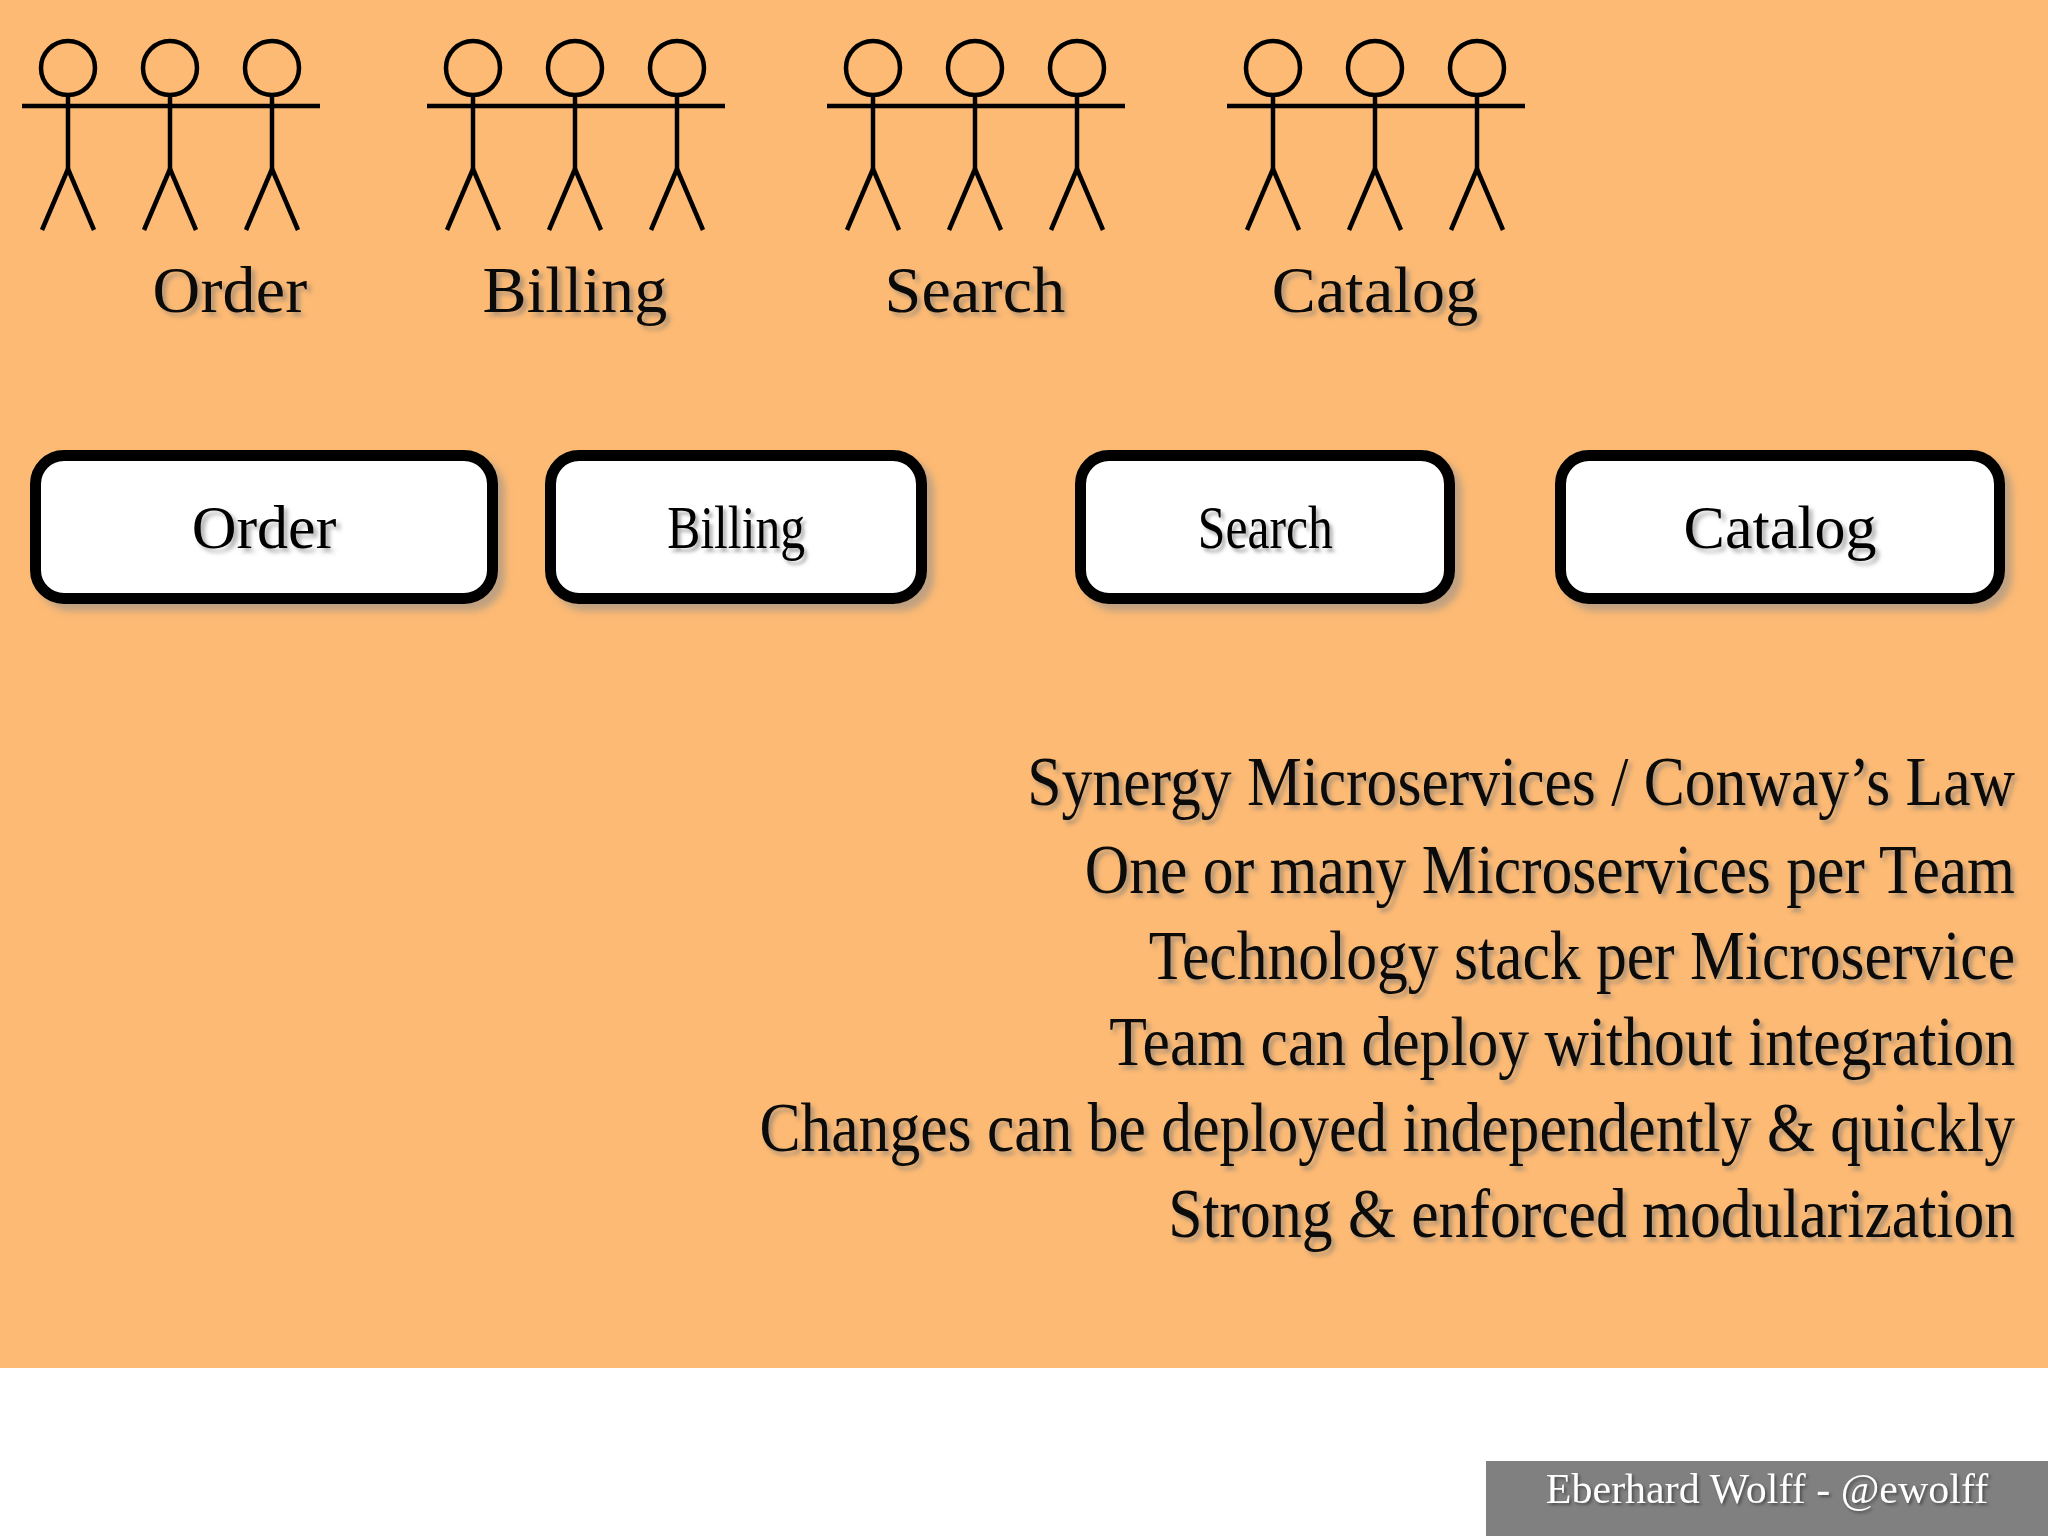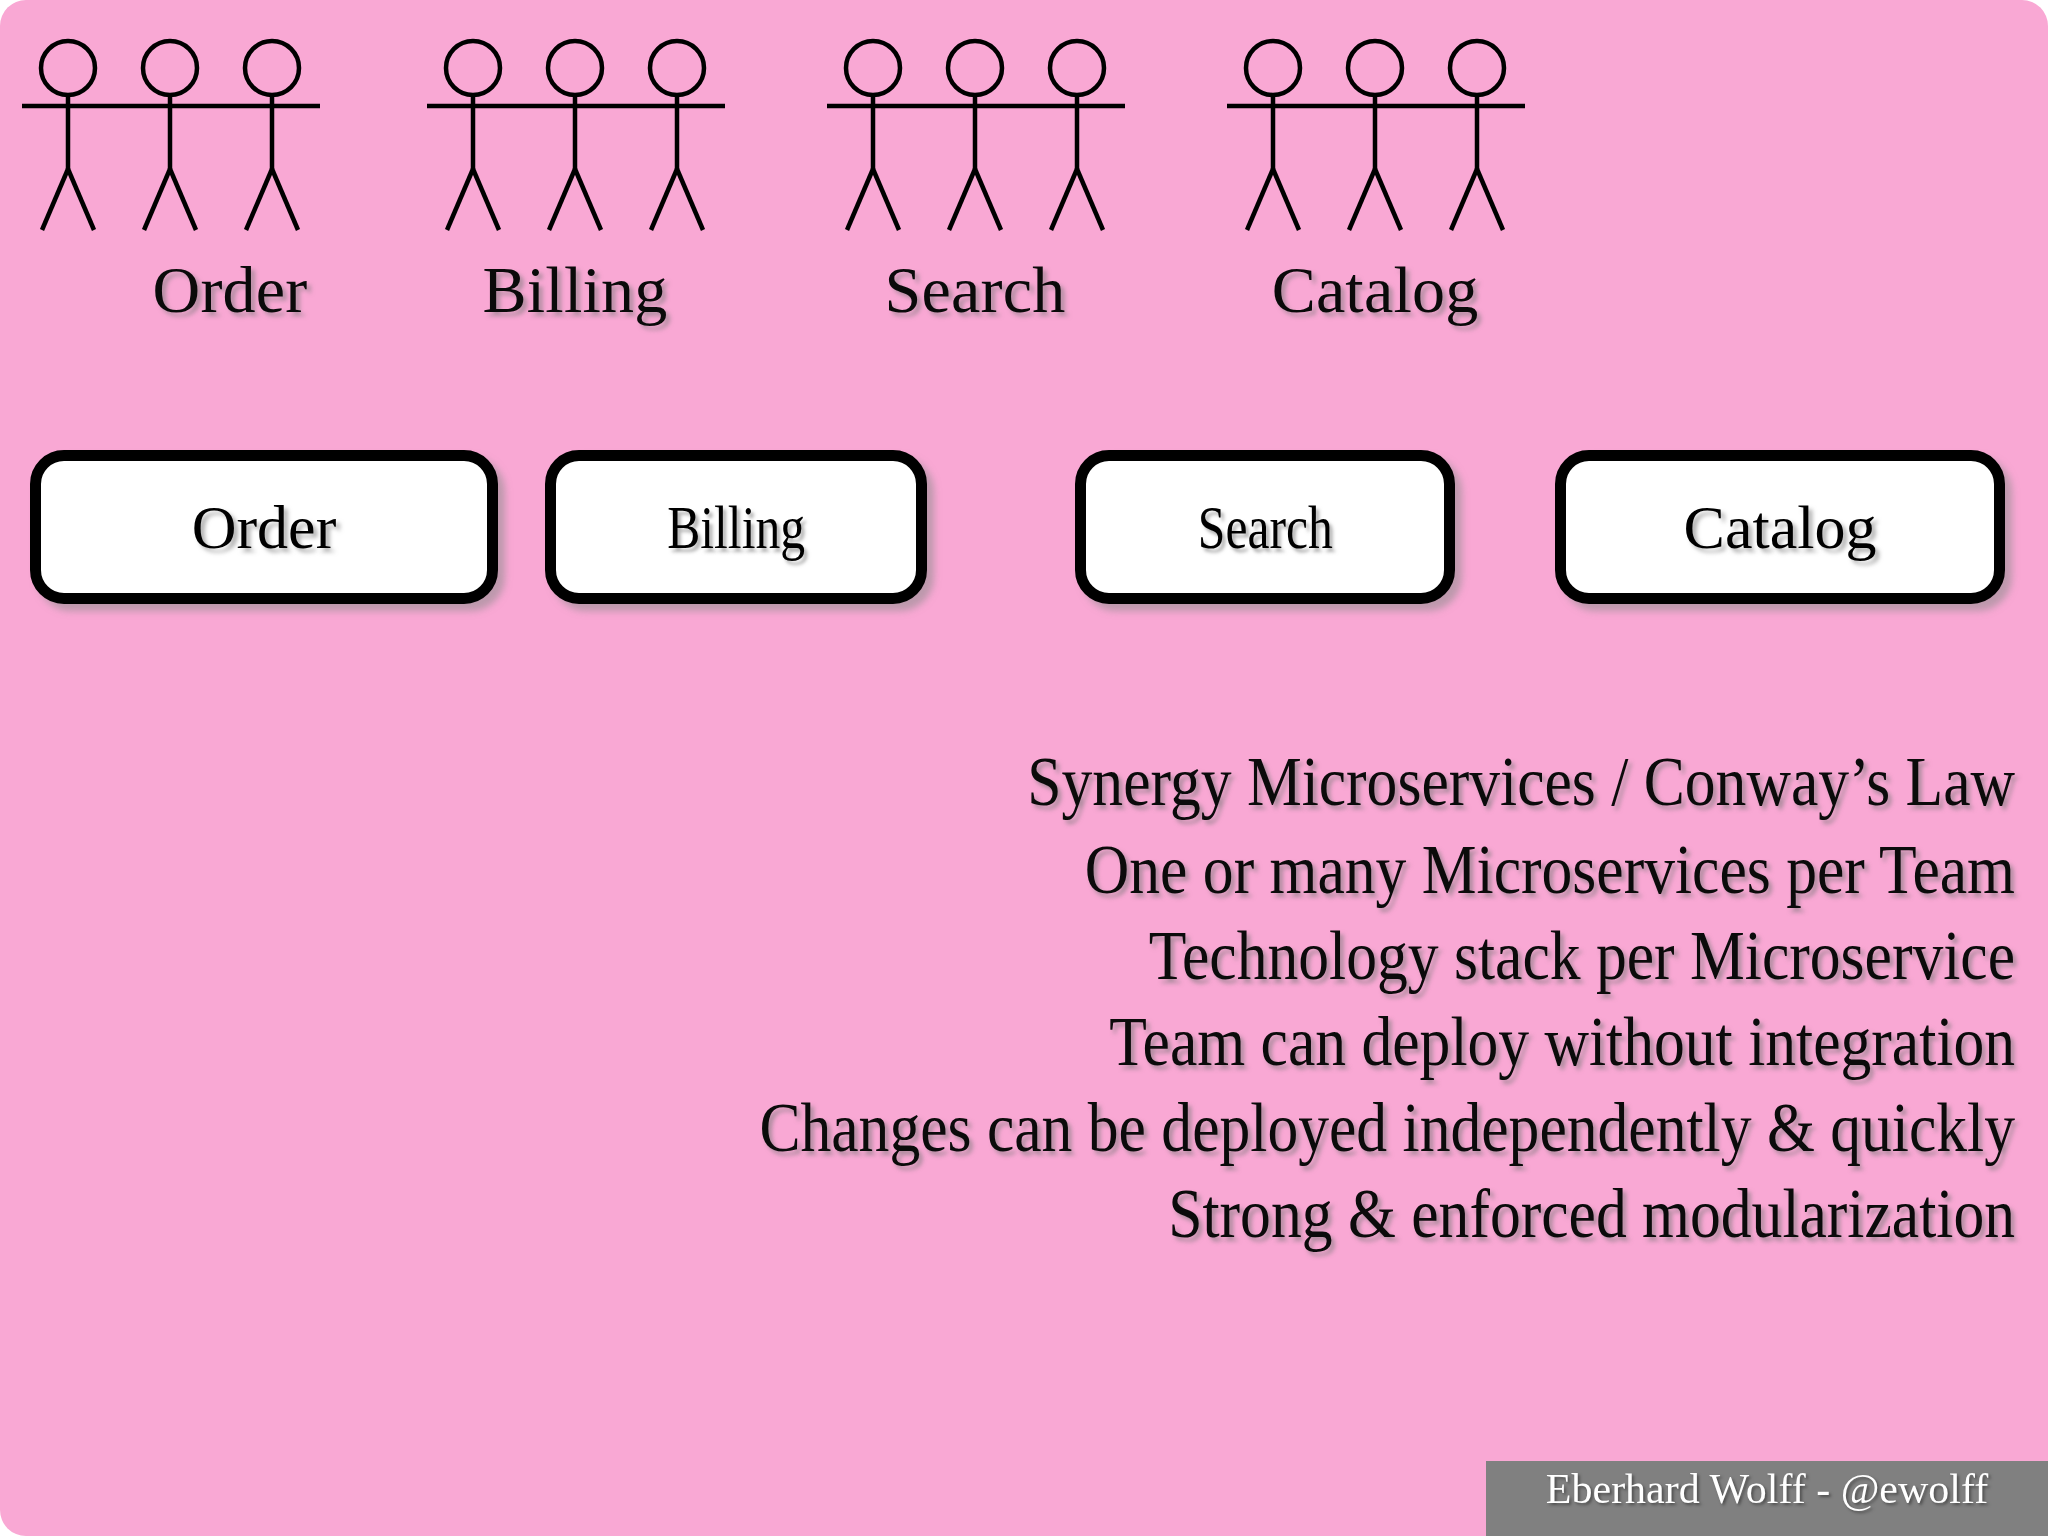--- a/index.html
+++ b/index.html
@@ -13,23 +13,22 @@
     position: relative;
     overflow: hidden;
     font-family: "Liberation Serif", "DejaVu Serif", serif;
     color: #000000;
   }
 
   .slide {
     position: absolute;
     inset: 0;
     width: 2048px;
-    height: 1536px;
-    background: #f9a8d4;
-    border-radius: 26px;
+    height: 1368px;
+    background: #fdba74;
   }
 
   
   .teams-row {
     position: absolute;
     left: 0;
     top: 0;
     width: 2048px;
     height: 260px;
   }

